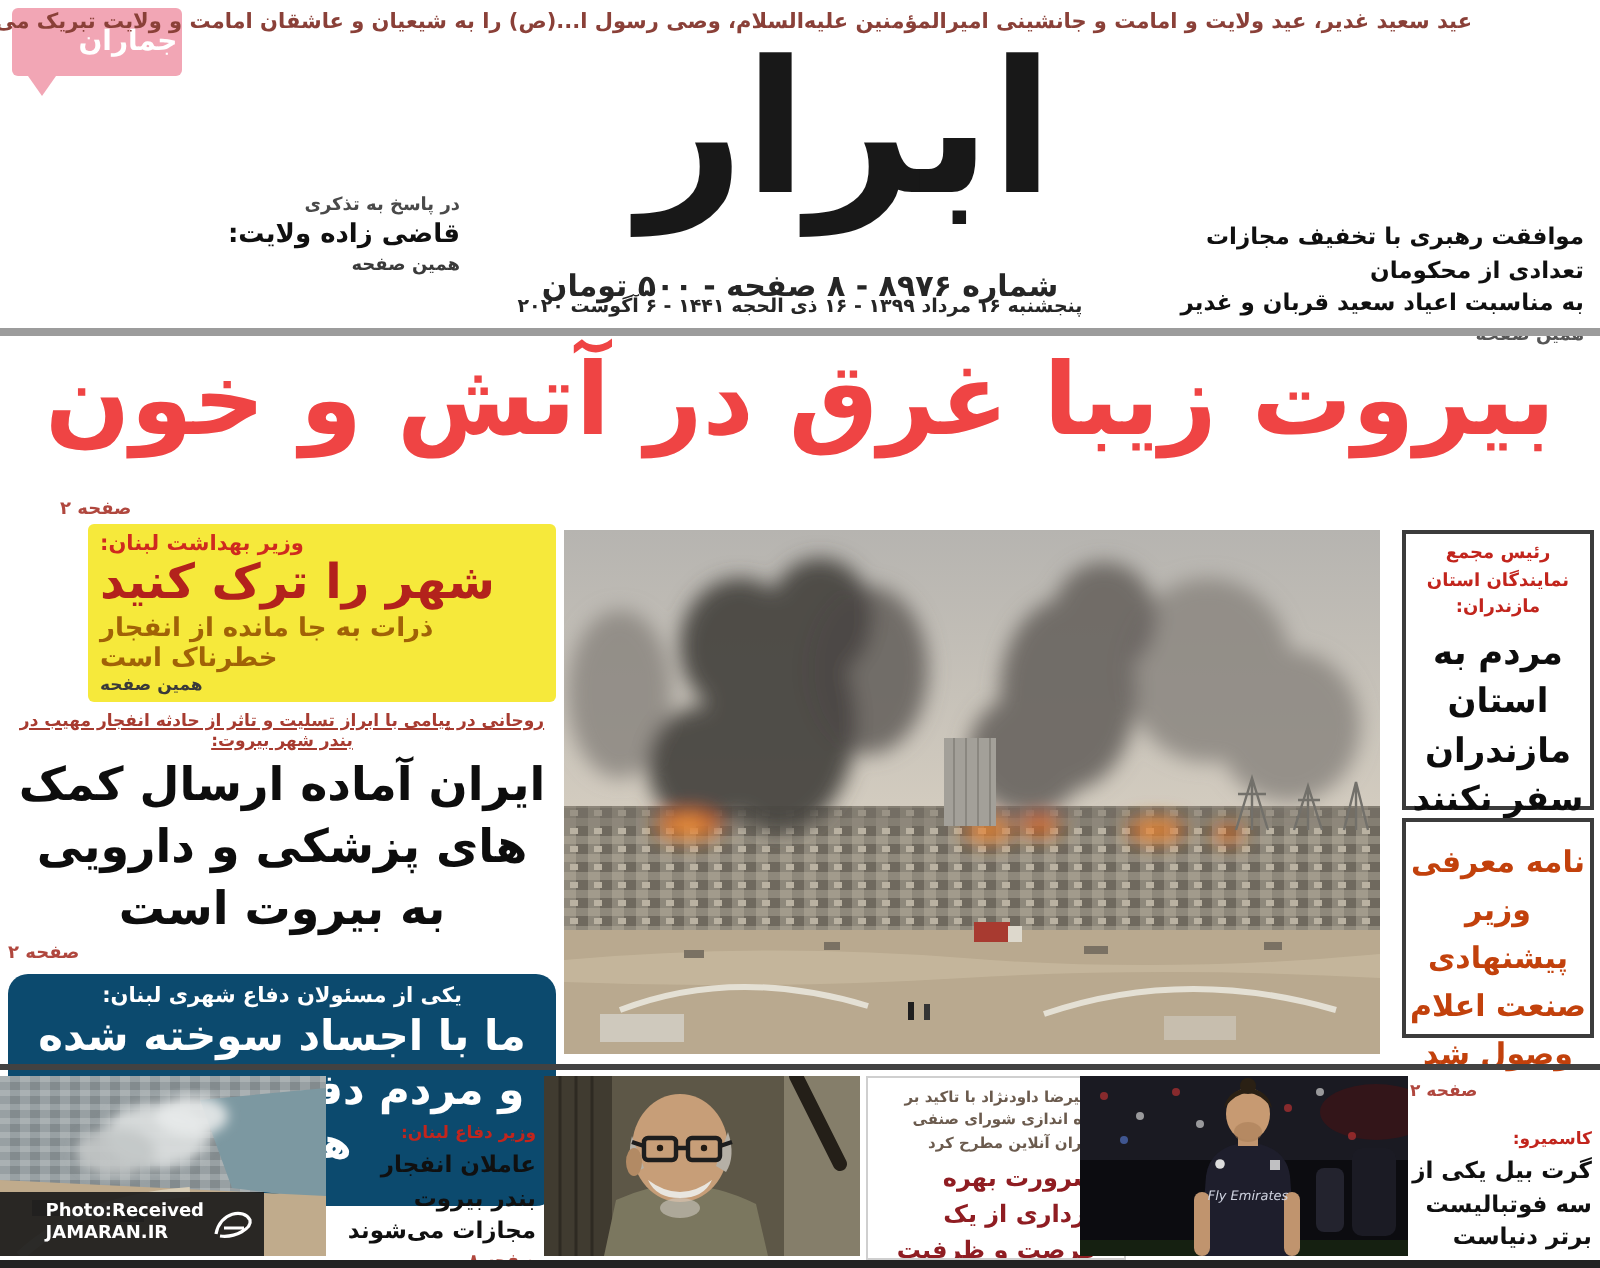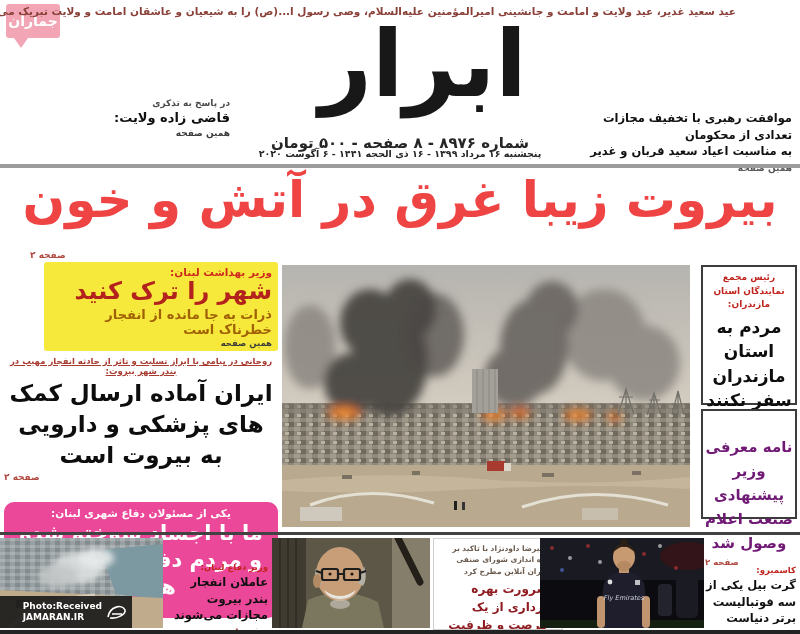--- a/index.html
+++ b/index.html
@@ -4,21 +4,21 @@
 <style>
   html,body{margin:0;padding:0;background:#fff;}
   .page{position:relative;width:800px;height:634px;background:#ffffff;overflow:hidden;
         font-family:"DejaVu Sans",sans-serif;direction:rtl;}
 
   
   .banner-text{position:absolute;top:5px;left:64px;right:64px;text-align:center;
     font-size:10.5px;font-weight:bold;color:#8a4038;white-space:nowrap;}
   .banner-badge{position:absolute;top:4px;left:6px;width:54px;height:34px;background:#f2a6b5;
     color:#fff;font-weight:bold;font-size:14px;display:flex;align-items:center;justify-content:center;
-    border-radius:3px;}
+    border-radius:3px;padding-left:31px;}
   .banner-badge-tail{position:absolute;top:38px;left:14px;width:0;height:0;
     border-left:7px solid transparent;border-right:7px solid transparent;border-top:10px solid #f2a6b5;}
 
   
   .logo{position:absolute;top:14px;left:0;right:0;text-align:center;font-size:92px;line-height:1.1;
     font-weight:bold;color:#181818;padding-left:46px;}
   .issue-line{position:absolute;top:134px;left:230px;right:230px;text-align:center;
     font-size:15px;font-weight:bold;color:#262626;}
   .date-line{position:absolute;top:148px;left:200px;right:200px;text-align:center;
     font-size:9.5px;font-weight:bold;color:#262626;}
@@ -35,46 +35,46 @@
 
   .rule{position:absolute;top:164px;left:0;right:0;height:4px;background:#9c9c9c;}
 
   
   .headline{position:absolute;top:168px;left:0;right:0;margin:0;text-align:center;
     font-size:50px;font-weight:bold;color:#ef4444;line-height:1.3;}
   .headline-page{position:absolute;top:250px;left:30px;font-size:9px;font-weight:bold;color:#b0473e;}
 
   
   .col-left{position:absolute;top:262px;left:4px;width:274px;}
-  .yellow-box{background:#f6e93b;border-radius:3px;text-align:right;padding:4px 6px 3px;margin-left:40px;}
+  .yellow-box{background:#f6e93b;border-radius:3px;text-align:left;padding:4px 6px 3px;margin-left:40px;}
   .yb-kicker{font-size:10.5px;font-weight:bold;color:#cf2a1f;}
   .yb-title{font-size:24px;font-weight:bold;color:#b3221c;line-height:1.15;}
   .yb-sub{font-size:13px;font-weight:bold;color:#a16207;margin-top:1px;}
   .yb-page{font-size:8.5px;font-weight:bold;color:#3a3a3a;margin-top:1px;}
   .iran-block{margin-top:5px;text-align:center;}
   .ib-kicker{font-size:8.5px;font-weight:bold;color:#a73b30;text-decoration:underline;}
   .ib-title{font-size:23px;font-weight:bold;color:#0d0d0d;line-height:1.35;margin-top:2px;}
   .ib-page{font-size:9px;font-weight:bold;color:#b0473e;text-align:left;margin-top:1px;}
-  .red-box{margin-top:20px;background:#ec4899;border-radius:10px;color:#fff;text-align:center;
+  .red-box{margin-top:5px;background:#0c4a6e;border-radius:10px;color:#fff;text-align:center;
     padding:5px 8px 4px;}
   .rb-kicker{font-size:10.5px;font-weight:bold;}
   .rb-title{font-size:21px;font-weight:bold;line-height:1.3;margin-top:1px;}
   .rb-page{font-size:9px;font-weight:bold;text-align:left;margin-top:2px;}
 
   
   .main-photo{position:absolute;left:282px;top:265px;width:408px;height:262px;overflow:hidden;}
 
   
   .rbox{position:absolute;right:3px;width:88px;border:2px solid #3c3c3c;text-align:center;
     padding:4px 2px 2px;background:#fff;}
   .rbox1{top:265px;height:130px;}
   .rbox2{top:409px;height:100px;}
   .r1-kicker{font-size:9px;font-weight:bold;color:#c2251d;line-height:1.5;}
   .r1-title{font-size:17px;font-weight:bold;color:#0d0d0d;line-height:1.45;margin-top:3px;}
-  .r2-title{font-size:15px;font-weight:bold;color:#701a75;line-height:1.6;margin-top:20px;}
+  .r2-title{font-size:15px;font-weight:bold;color:#c2410c;line-height:1.6;margin-top:4px;}
   .rbox-page{font-size:8.5px;font-weight:bold;color:#b0473e;text-align:left;margin-top:2px;}
 
   .divider{position:absolute;top:532px;left:0;right:0;height:3px;background:#424242;}
   .bottom-line{position:absolute;top:630px;left:0;right:0;height:4px;background:#232323;}
 
   
   .b-photo{position:absolute;top:538px;height:90px;overflow:hidden;}
   .b-left-photo{left:0;width:163px;}
   .b-mid-photo{left:272px;width:158px;}
   .b-right-photo{left:540px;width:164px;}

